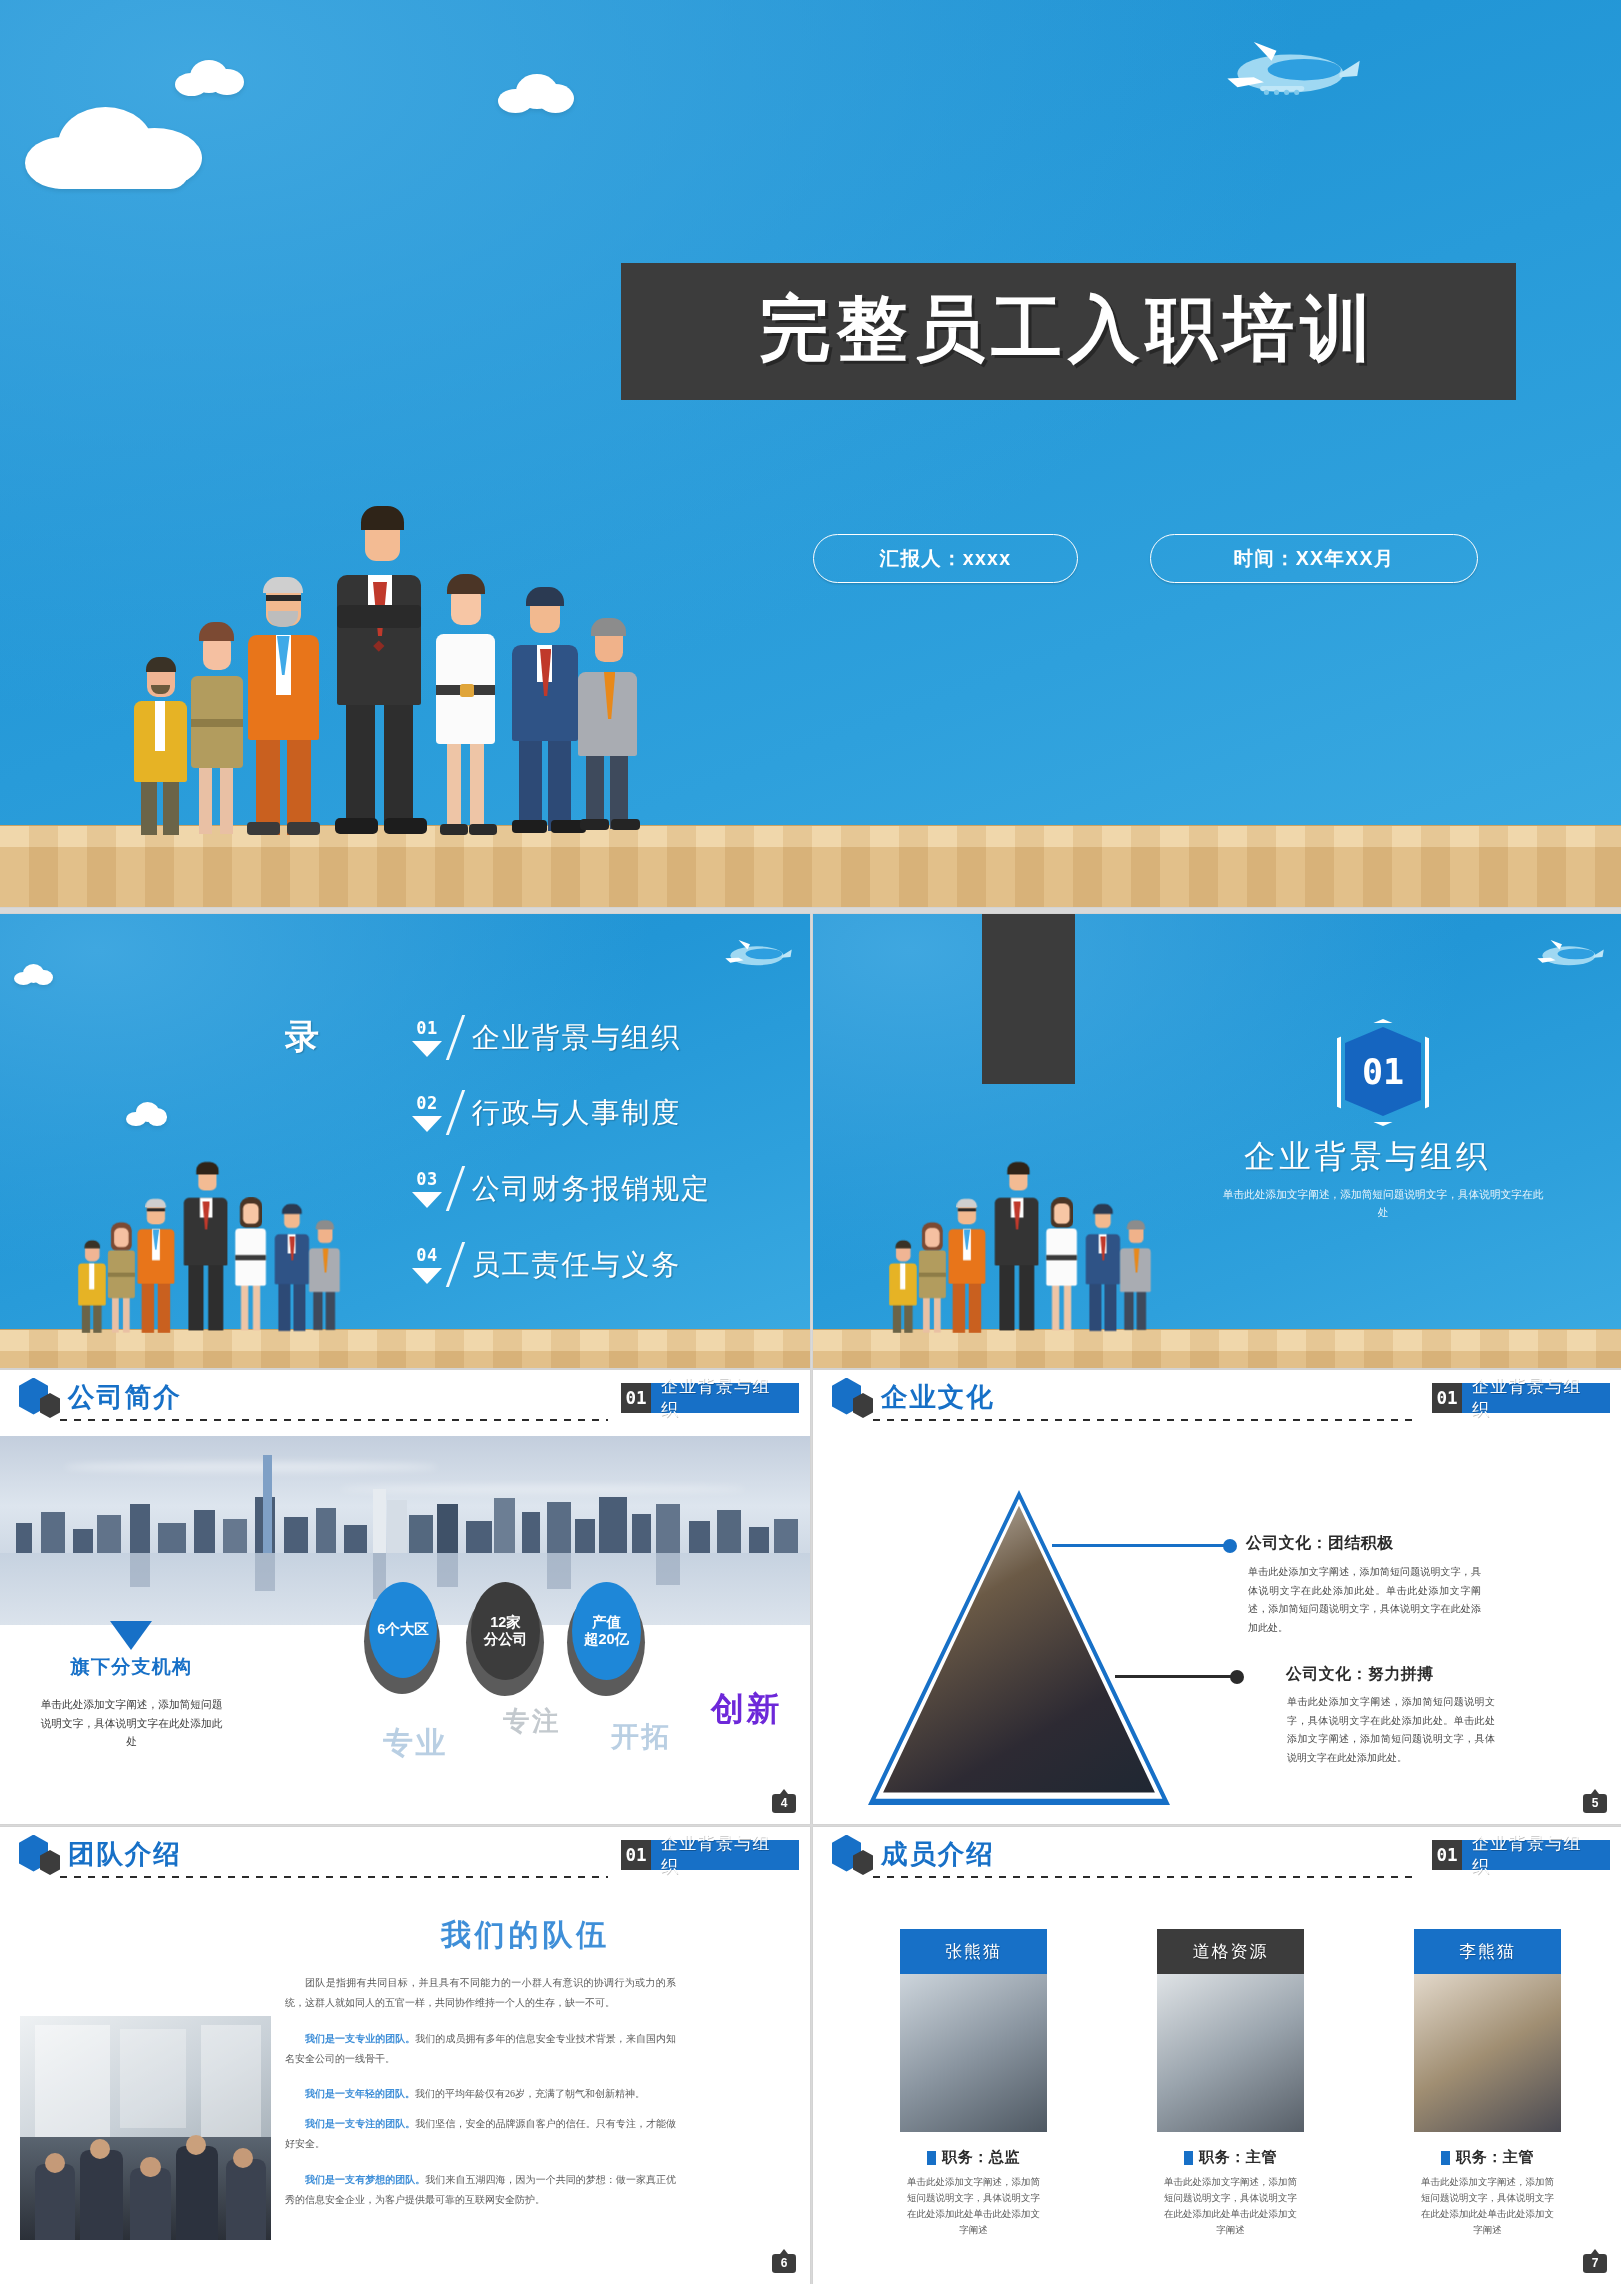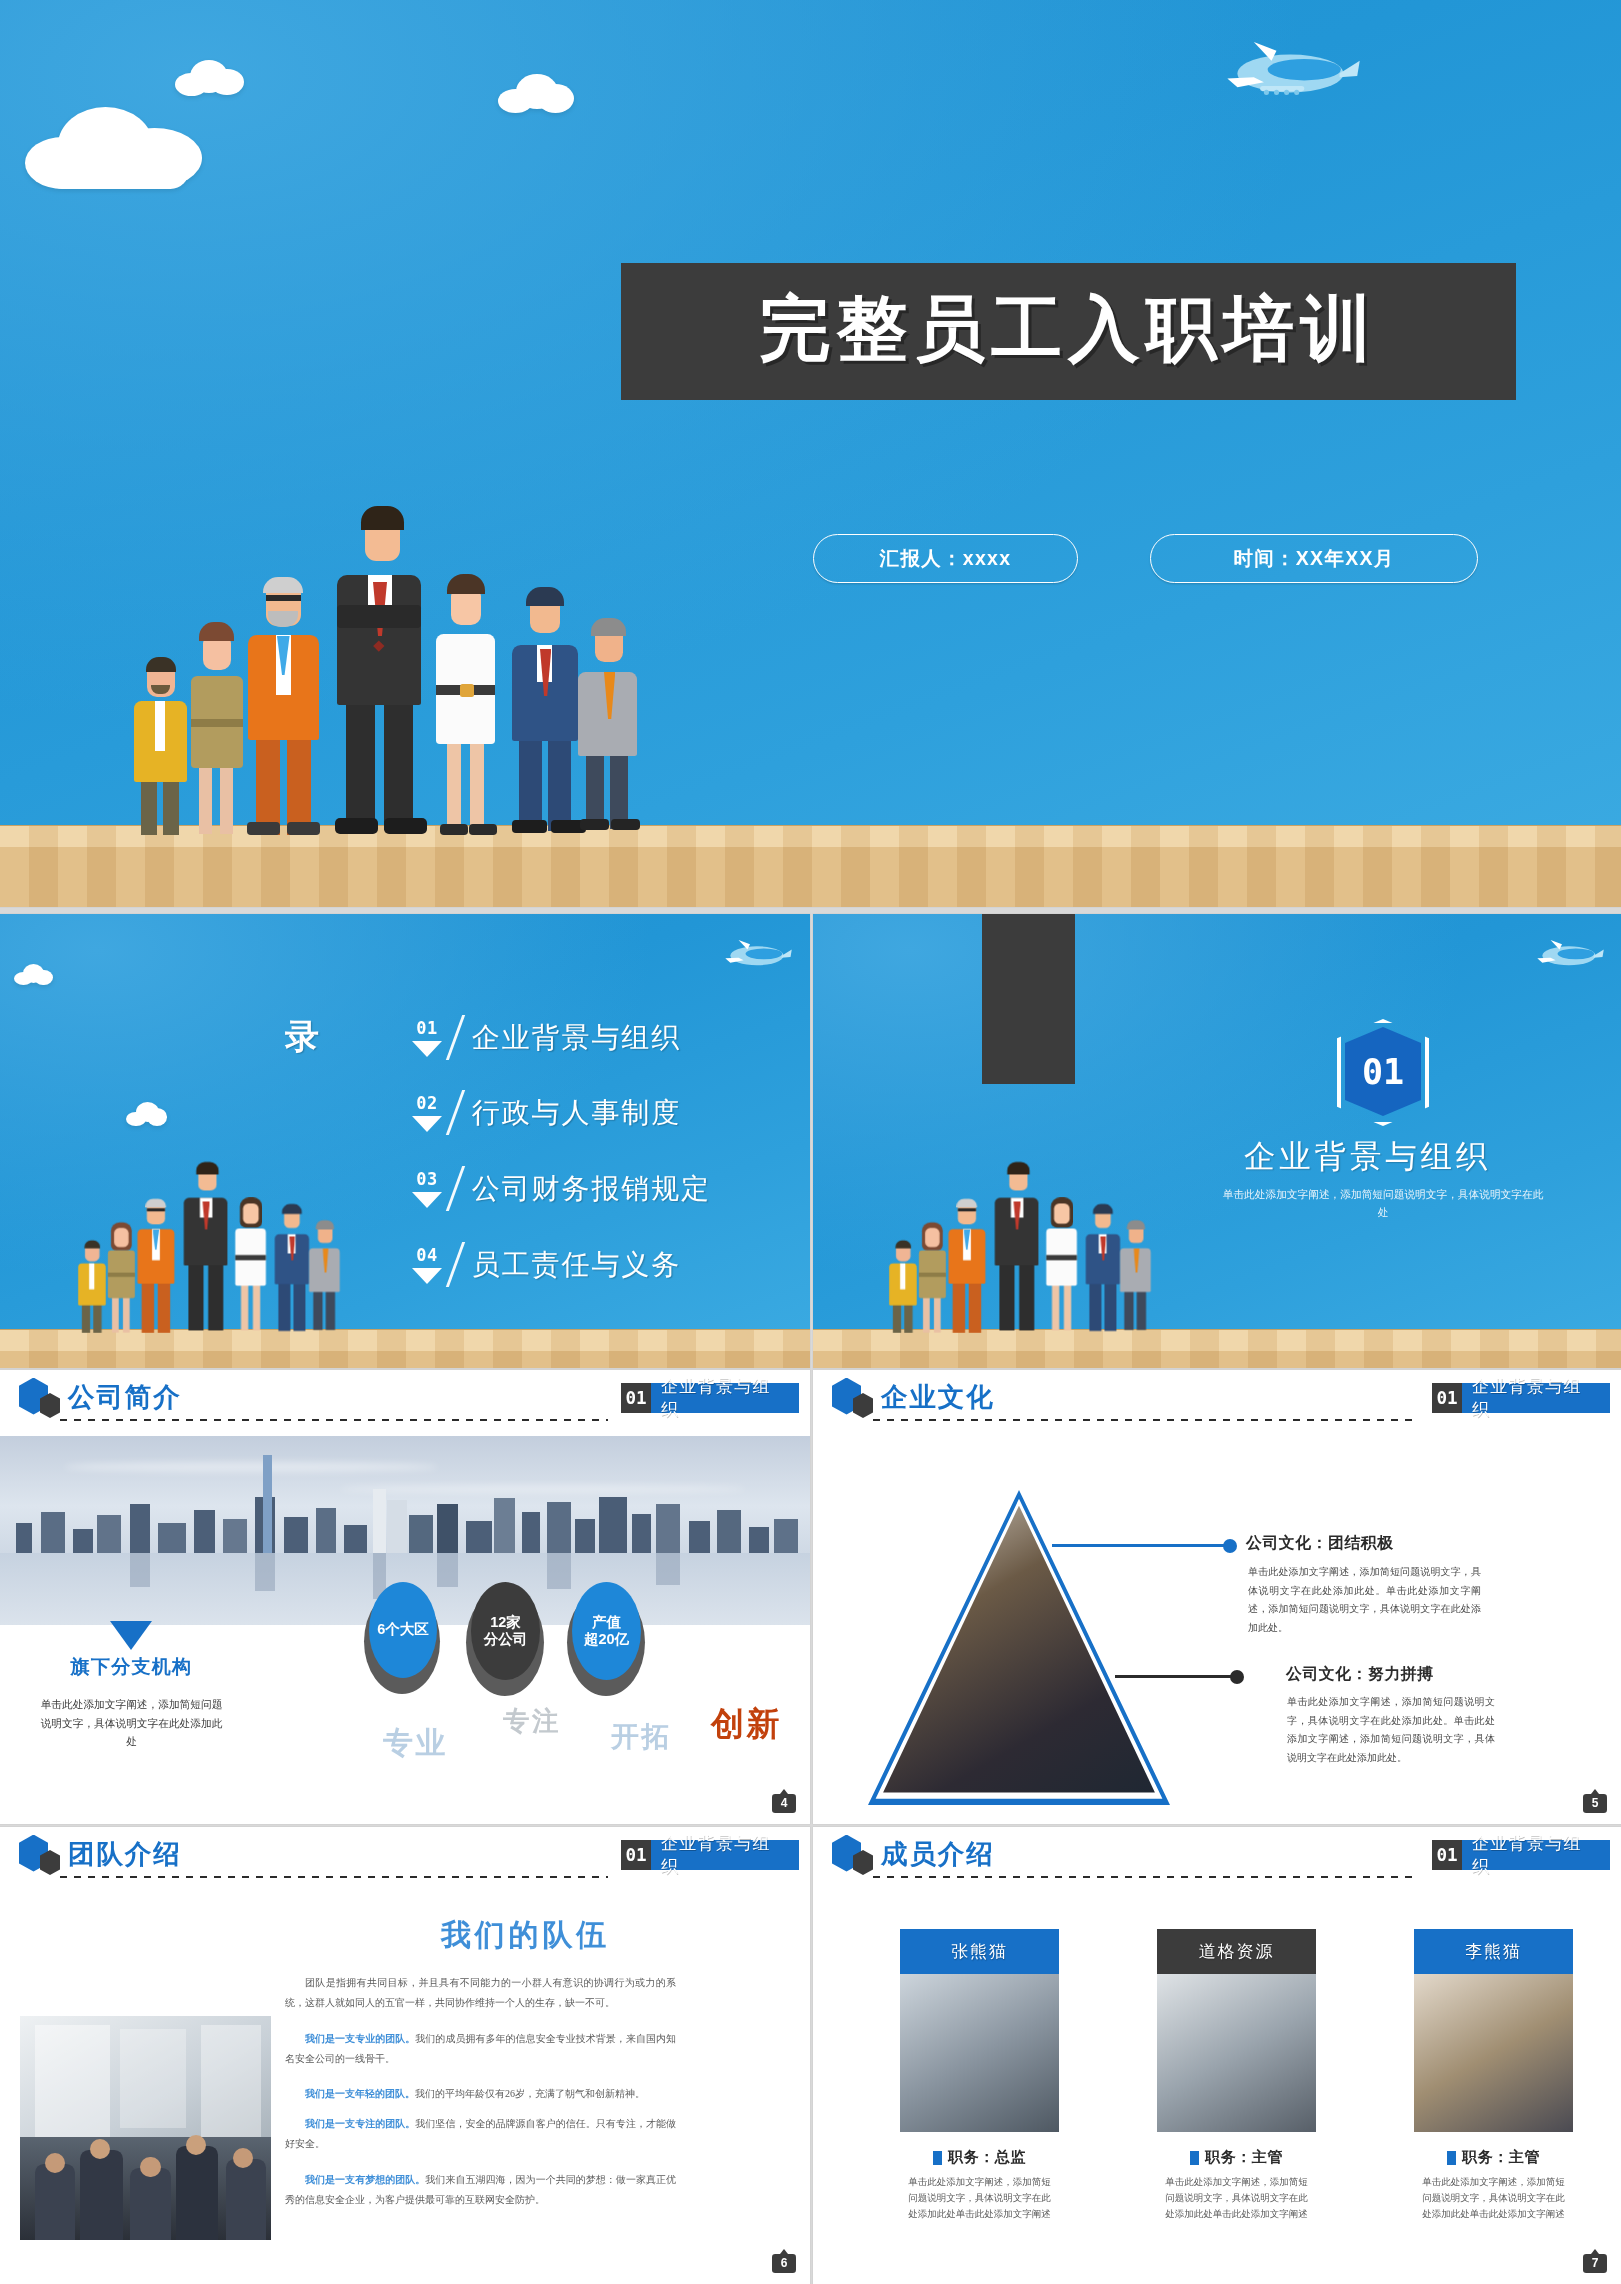--- a/index.html
+++ b/index.html
@@ -180,21 +180,21 @@
 
   
   .team-photo{position:absolute;background:linear-gradient(160deg,#dfe4e8,#aeb8c0 45%,#4a5663 100%);}
   .t6-title{position:absolute;color:#3f8fd8;font-size:30px;font-weight:bold;letter-spacing:3.8px;
       text-shadow:1.3px 1.3px 0 rgba(255,255,255,.9);}
   .t6-p{position:absolute;font-size:10px;line-height:2.0;color:#5a5a5a;
       font-family:"Liberation Serif",serif;text-align:justify;text-indent:2em;}
   .t6-p b{color:#3f8fd8;}
 
   
-  .m-card{position:absolute;width:159px;}
+  .m-card{position:absolute;width:147px;}
   .m-name{height:45px;display:flex;align-items:center;justify-content:center;color:#fff;font-size:17px;
       letter-spacing:1.9px;text-shadow:0.6px 0.6px 1.3px rgba(0,0,0,.3);}
   .m-photo{height:158px;background:linear-gradient(150deg,#cdd5dc,#8b96a1 50%,#4e5862);}
   .m-role{margin-top:16.4px;display:flex;align-items:center;justify-content:center;gap:6.3px;
       font-size:15px;font-weight:bold;color:#2b2b2b;letter-spacing:0.6px;}
   .m-role .sq{width:8.8px;height:14px;background:#1770c7;display:inline-block;}
   .m-desc{margin-top:6.3px;font-size:9.5px;line-height:1.7;color:#5a5a5a;text-align:center;
       font-family:"Liberation Serif",serif;padding:0 3.8px;}
 </style>
 </head>
@@ -607,21 +607,21 @@
     <div class="oval shadow" style="left:567px;top:219px;width:78px;height:107px;"></div>
     <div class="oval" style="left:572px;top:212px;width:69px;height:98px;background:#1e87d8;font-size:14.5px;flex-direction:column;">
       <span>产值</span>
       <span>超20亿</span>
     </div>
   </div>
 
   <div class="bigword" style="left:383px;top:353px;color:#b9cfe3;">专业</div>
   <div class="bigword" style="left:503px;top:333px;color:#c3c9ce;font-size:26.5px;">专注</div>
   <div class="bigword" style="left:611px;top:348px;color:#b9cfe3;font-size:28px;">开拓</div>
-  <div class="bigword" style="left:711px;top:332px;color:#c2410c;font-size:33px;">创新</div>
+  <div class="bigword" style="left:711px;top:317px;color:#6d28d9;font-size:33px;">创新</div>
 
   <div class="s4-cap-tri" style="left:110px;top:251px;"></div>
   <div class="s4-cap-h" style="left:37px;top:284px;width:189px;">旗下分支机构</div>
   <div class="s4-cap-p" style="left:37px;top:325px;">单击此处添加文字阐述，添加简短问题说明文字，具体说明文字在此处添加此处</div>
 
   <div class="pagenum">4</div>
 </div>
 
 <div class="slide" id="s5">
   <div class="sh-hex"></div>

